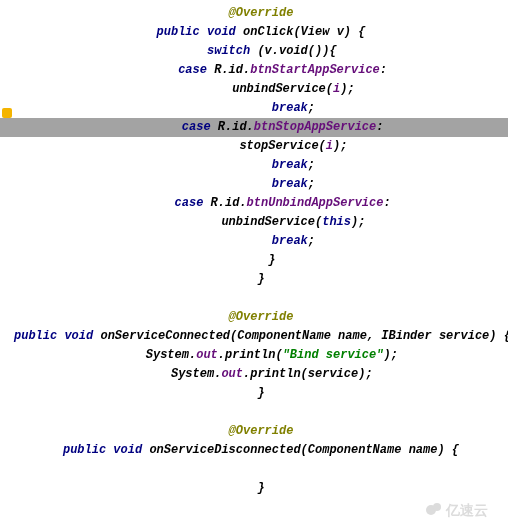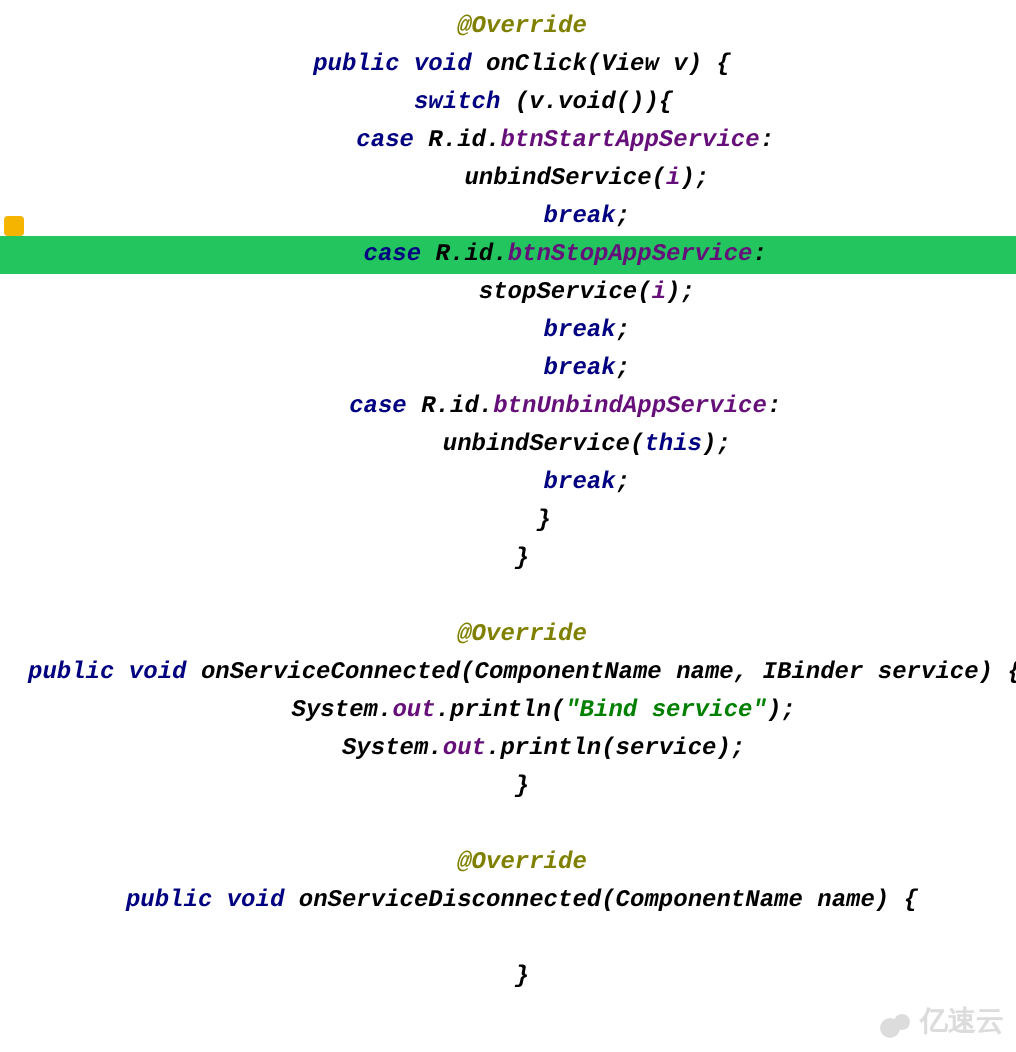--- a/index.html
+++ b/index.html
@@ -23,45 +23,45 @@
   .line {
     white-space: pre;
     height: 19px;
     text-align: center;
   }
   .kw    { color: #000080; }     
   .ann   { color: #808000; }     
   .field { color: #660e7a; }     
   .str   { color: #008000; }
   .hl {
-    background: #22c55e;
+    background: #a3a3a3;
     display: block;
     margin-left: -14px;
     padding-left: 14px;
   }
   .gutter-bulb {
     position: absolute;
     left: 2px;
     top: 108px;
     width: 10px;
     height: 10px;
     background: #f4b400;
     border-radius: 2px;
   }
   .watermark {
     position: absolute;
-    right: 6px;
+    right: 20px;
     bottom: 6px;
     font-style: normal;
     font-weight: bold;
     font-family: sans-serif;
     font-size: 14px;
     color: #dcdcdc;
     display: flex;
-    align-items: flex-end;
+    align-items: flex-start;
     gap: 4px;
   }
   .wm-ico {
     display: inline-block;
     width: 16px; height: 14px;
     position: relative;
   }
   .wm-ico::before, .wm-ico::after {
     content: ""; position: absolute; border-radius: 50%;
     background: #dcdcdc;

